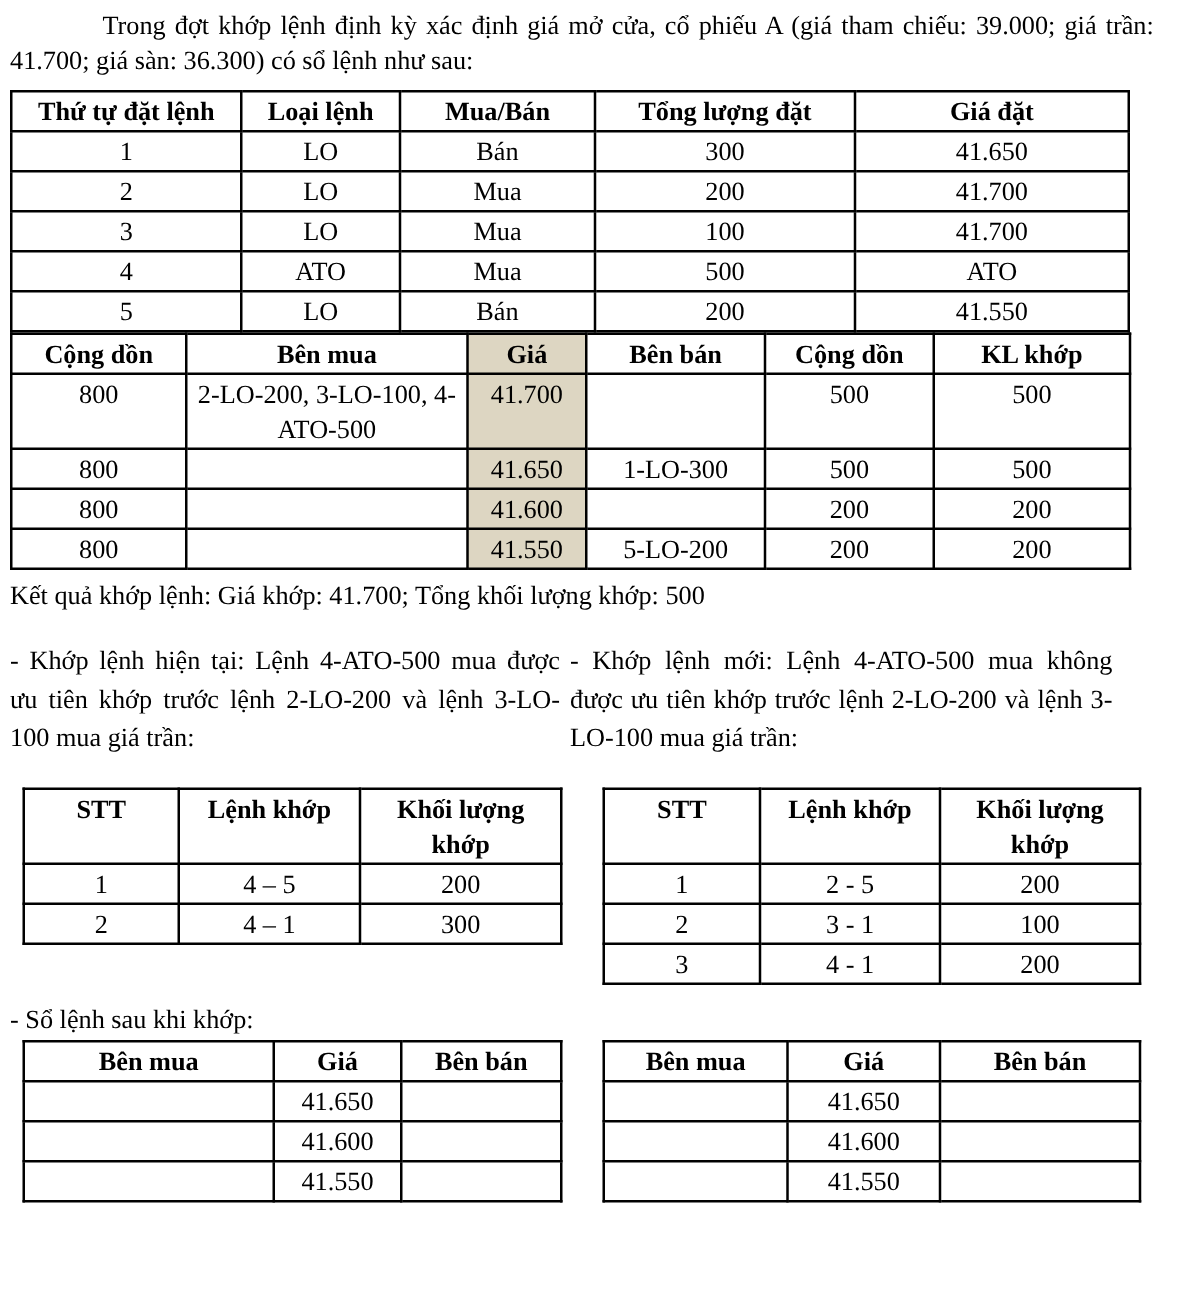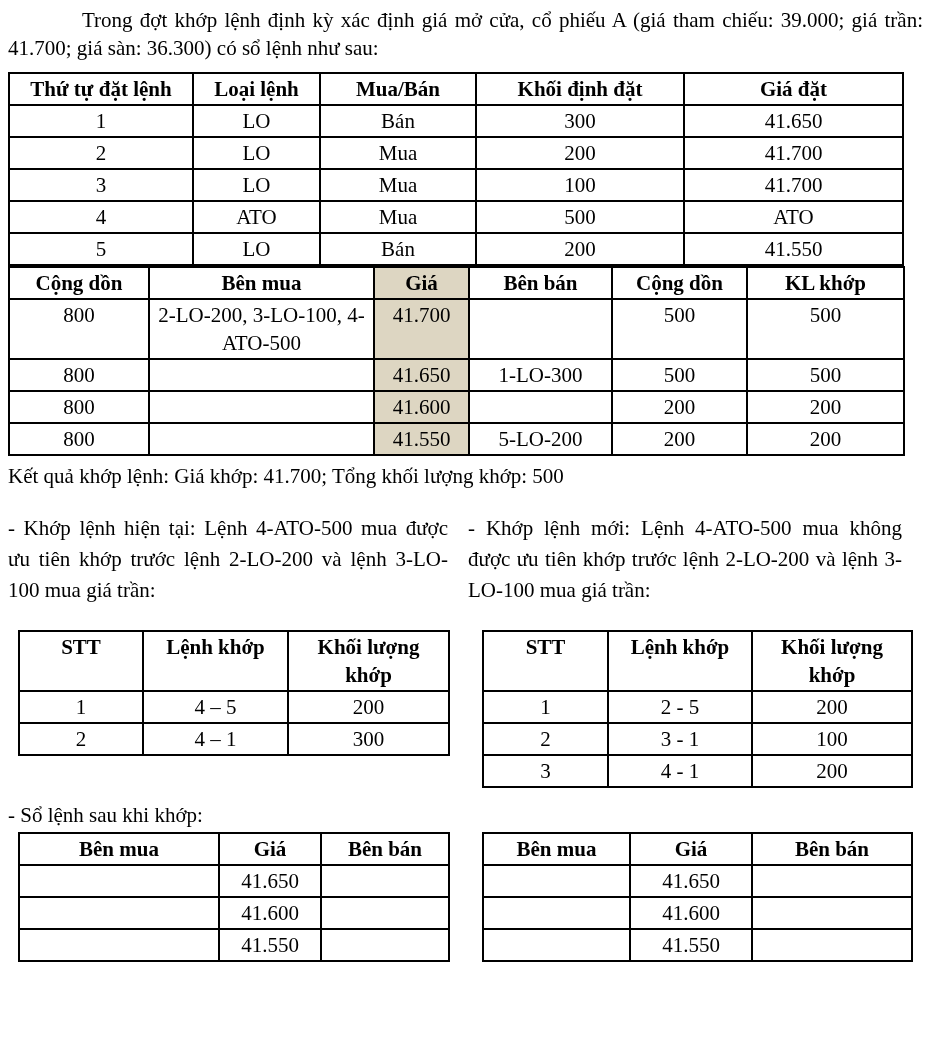--- a/index.html
+++ b/index.html
@@ -27,21 +27,21 @@
     font-size:21px;
     word-wrap:break-word;
   }
   th { font-weight:bold;text-align:center; }
   .hl { background:#ddd6c2; }
 
   .heading { margin:3px 0 10px 0; line-height:30px; }
   .result-line { margin:5px 0 15px 0; line-height:30px; }
 
   .cols { display:flex; margin-top:22px; }
-  .col-left { width:440px; margin-right:20px; }
+  .col-left { width:440px; margin-right:8px; }
   .col-right { width:434px; }
   .note { margin:0; text-align:justify; line-height:31px; }
 
   .tables-row { display:flex; margin-top:24px; align-items:flex-start;gap:14px; }
   .tables-row .slot-left { width:440px; margin-right:20px; }
   .tables-row .slot-right { width:434px; }
   .indent-tbl { margin-left:10px; }
 
   .after-heading { margin:12px 0 2px 0; line-height:30px; }
 </style>
@@ -58,21 +58,21 @@
         <col style="width: 127px;">
         <col style="width: 156px;">
         <col style="width: 208px;">
         <col style="width: 219px;">
       </colgroup>
       <thead>
         <tr>
           <th>Thứ tự đặt lệnh</th>
           <th>Loại lệnh</th>
           <th>Mua/Bán</th>
-          <th>Khối định đặt</th>
+          <th>Tổng lượng đặt</th>
           <th>Giá đặt</th>
         </tr>
       </thead>
       <tbody>
         <tr>
           <td>1</td>
           <td>LO</td>
           <td>Bán</td>
           <td>300</td>
           <td>41.650</td>

